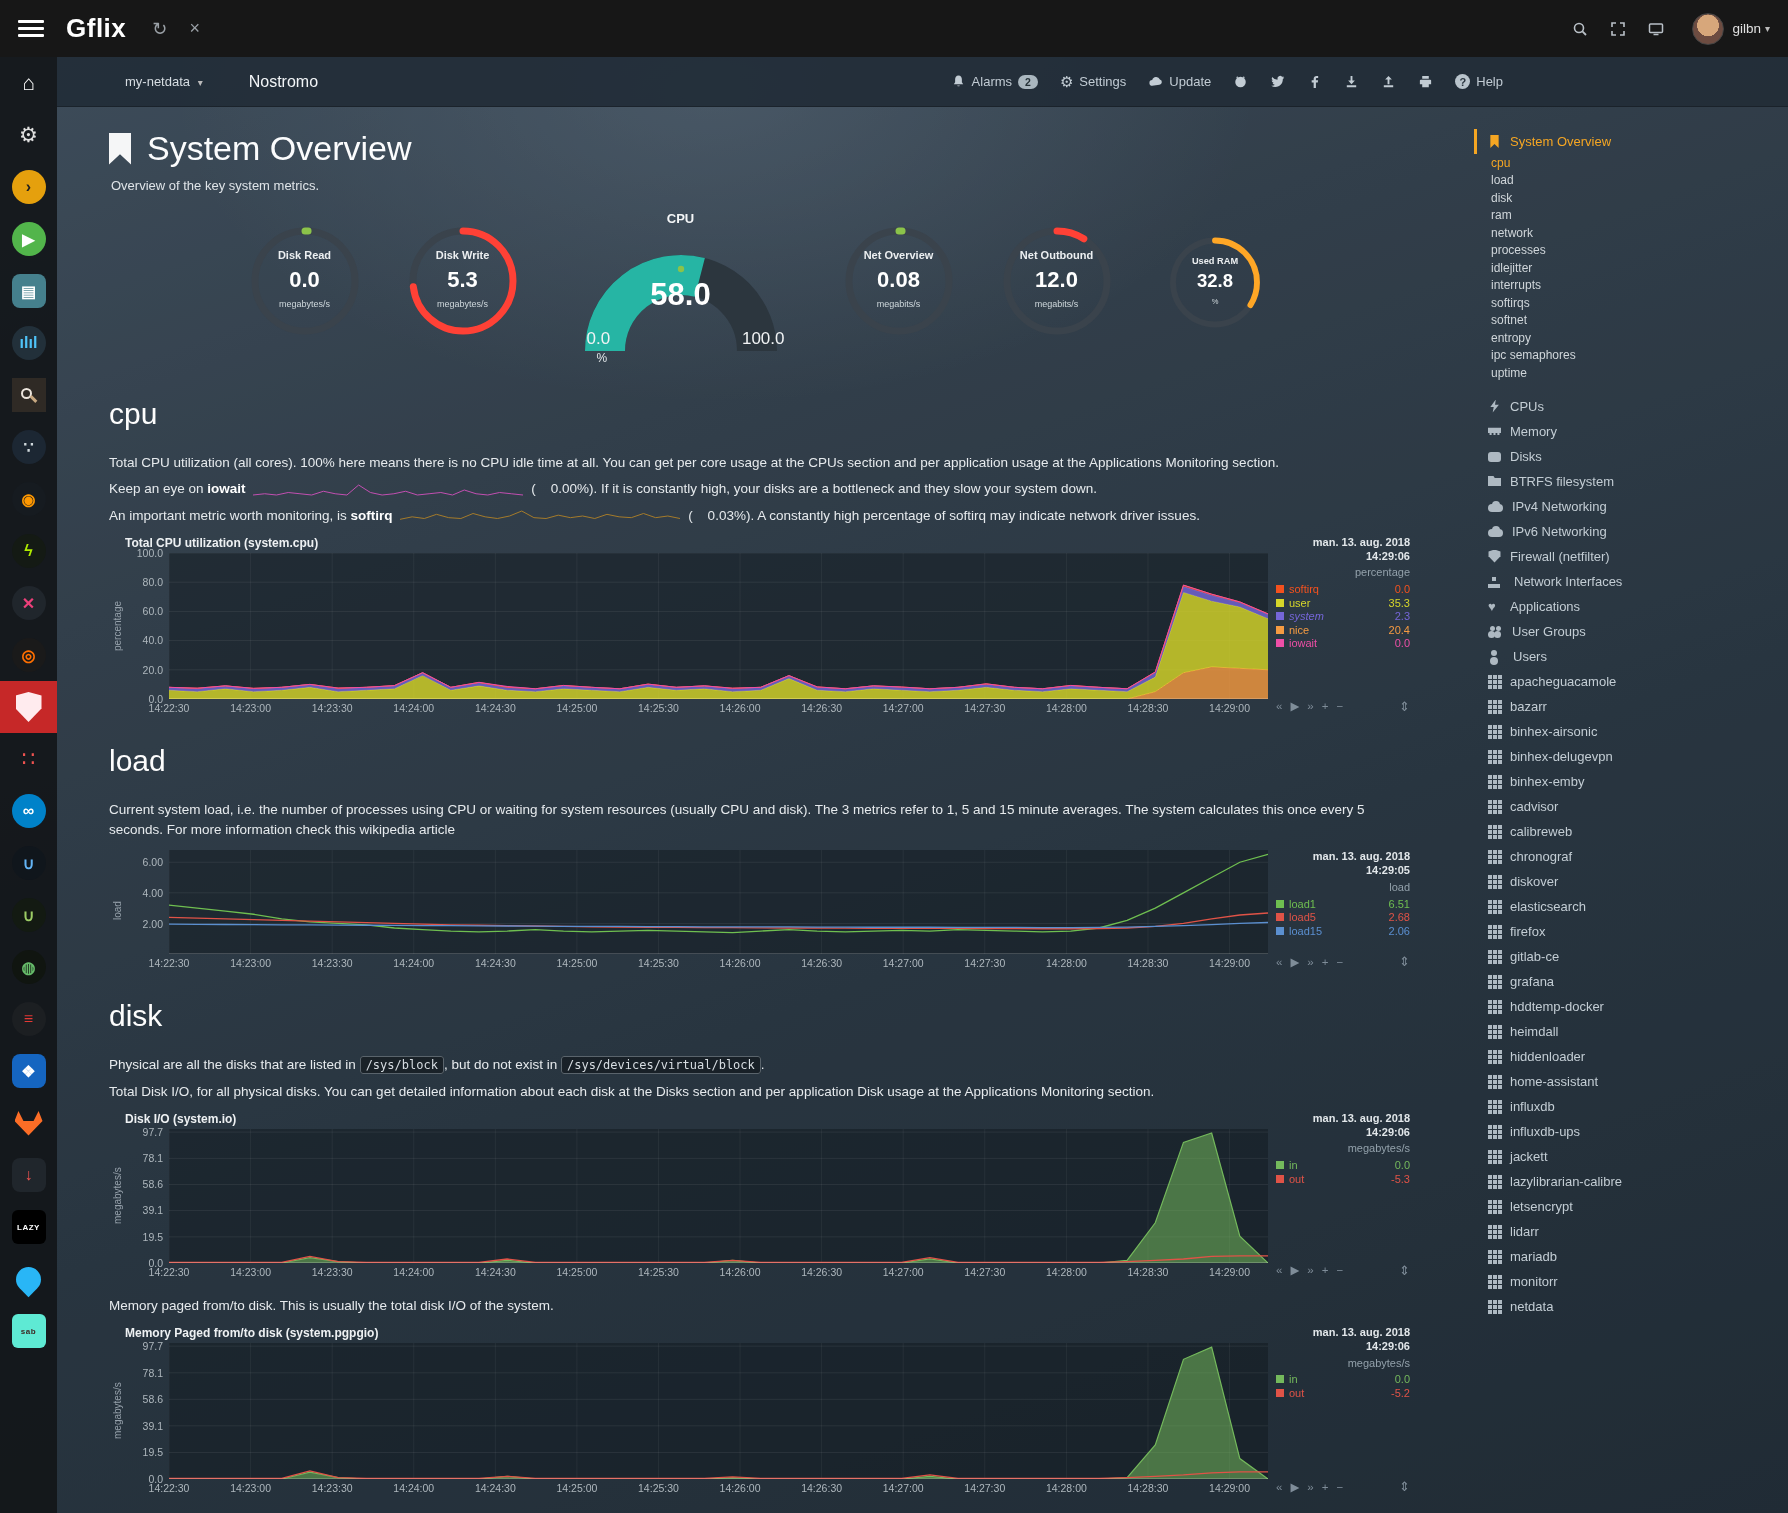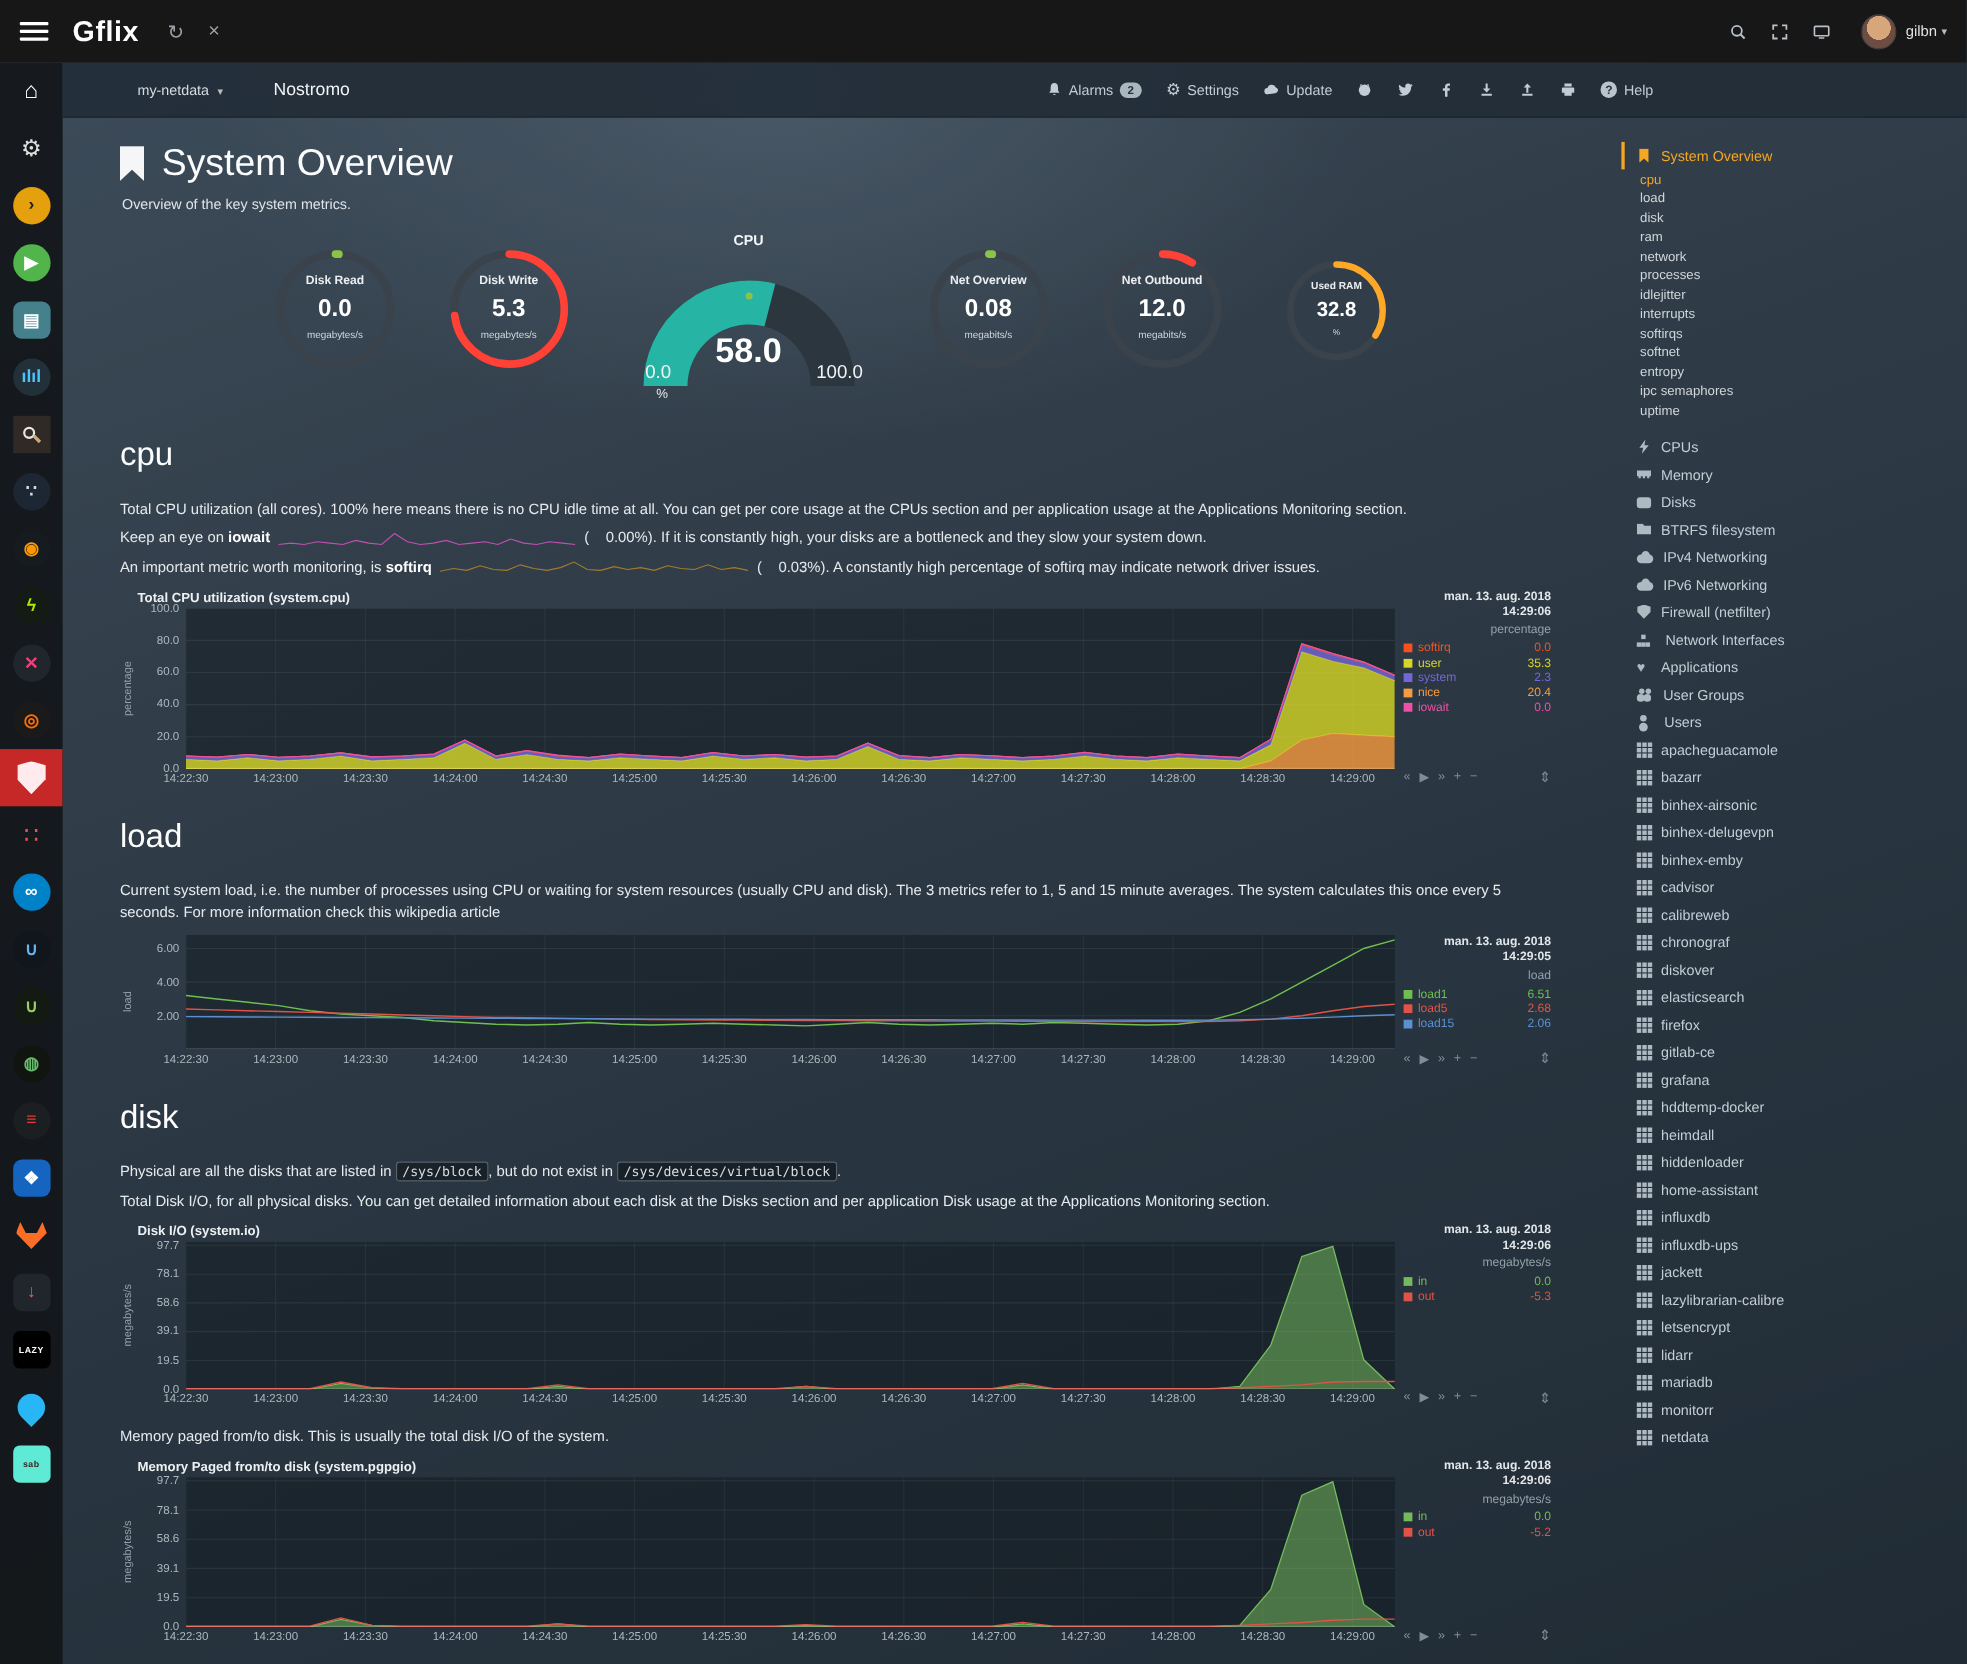--- a/index.html
+++ b/index.html
@@ -66,21 +66,21 @@
 
   
   .gauges { display:flex; align-items:center; justify-content:center; gap:38px; margin:18px 0 4px; }
   .gauge { position:relative; width:120px; height:138px; flex:none; }
   .gauge.small { transform:scale(0.84); }
   .gauge .g-label { position:absolute; top:28px; width:100%; text-align:center; font-size:11px; font-weight:bold; color:#eceff1; }
   .gauge .g-value { position:absolute; top:46px; width:100%; text-align:center; font-size:22px; font-weight:bold; color:#fff; }
   .gauge .g-unit { position:absolute; top:78px; width:100%; text-align:center; font-size:9px; color:#cfd8dc; }
   .cpugauge { position:relative; width:240px; height:158px; flex:none; }
   .cpugauge .g-label { position:absolute; top:0; width:100%; text-align:center; font-size:13px; font-weight:bold; color:#f4f6f7; }
-  .cpugauge .g-value { position:absolute; top:66px; width:100%; text-align:center; font-size:31px; font-weight:bold; color:#fff;margin-top:24px; }
+  .cpugauge .g-value { position:absolute; top:66px; width:100%; text-align:center; font-size:31px; font-weight:bold; color:#fff; }
   .cpugauge .g-min { position:absolute; left:26px; top:118px; font-size:17px; color:#f1f3f4; }
   .cpugauge .g-max { position:absolute; right:16px; top:118px; font-size:17px; color:#f1f3f4; }
   .cpugauge .g-pct { position:absolute; left:36px; top:140px; font-size:12px; color:#e3e7ea; }
 
   
   h2.sec { font-size:30px; font-weight:400; color:#fdfdfd; margin:28px 0 22px; }
   p.desc { font-size:13.5px; line-height:1.5; color:#e6eaed; margin:0 0 6px; }
   p.desc b { color:#fff; }
   .spark { vertical-align:middle; margin:0 4px; }
   code.chip { font-family:"DejaVu Sans Mono", monospace; font-size:12px; background:rgba(0,0,0,0.38); border:1px solid #5a646c; border-radius:3px; padding:1px 5px; color:#d7dde2; }
@@ -442,21 +442,21 @@
                   <span class="lg-name" style="color: rgb(244, 81, 30);">softirq</span>
                   <span class="lg-val" style="color: rgb(244, 81, 30);">0.0</span>
                 </div>
                 <div class="lg-row">
                   <span class="lg-box" style="background: rgb(214, 214, 42);"></span>
                   <span class="lg-name" style="color: rgb(214, 214, 42);">user</span>
                   <span class="lg-val" style="color: rgb(214, 214, 42);">35.3</span>
                 </div>
                 <div class="lg-row">
                   <span class="lg-box" style="background: rgb(117, 102, 216);"></span>
-                  <span class="lg-name" style="color: rgb(117, 102, 216);">system</span>
+                  <span class="lg-name" style="color: rgb(117, 102, 216); font-style: italic;">system</span>
                   <span class="lg-val" style="color: rgb(117, 102, 216);">2.3</span>
                 </div>
                 <div class="lg-row">
                   <span class="lg-box" style="background: rgb(245, 155, 66);"></span>
                   <span class="lg-name" style="color: rgb(245, 155, 66);">nice</span>
                   <span class="lg-val" style="color: rgb(245, 155, 66);">20.4</span>
                 </div>
                 <div class="lg-row">
                   <span class="lg-box" style="background: rgb(238, 79, 167);"></span>
                   <span class="lg-name" style="color: rgb(238, 79, 167);">iowait</span>

